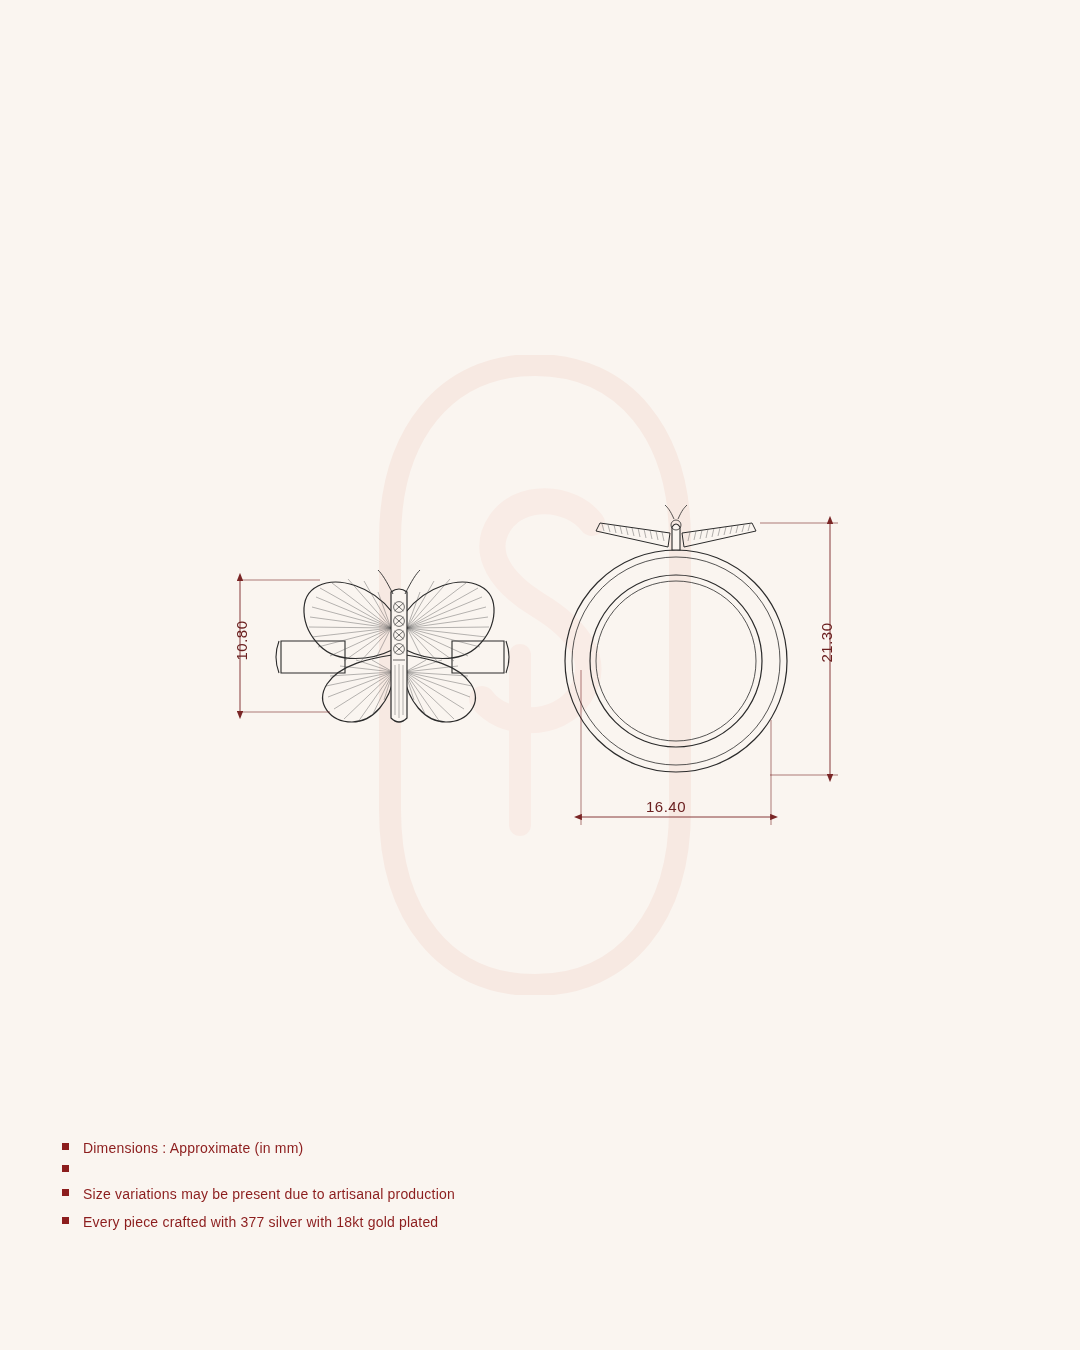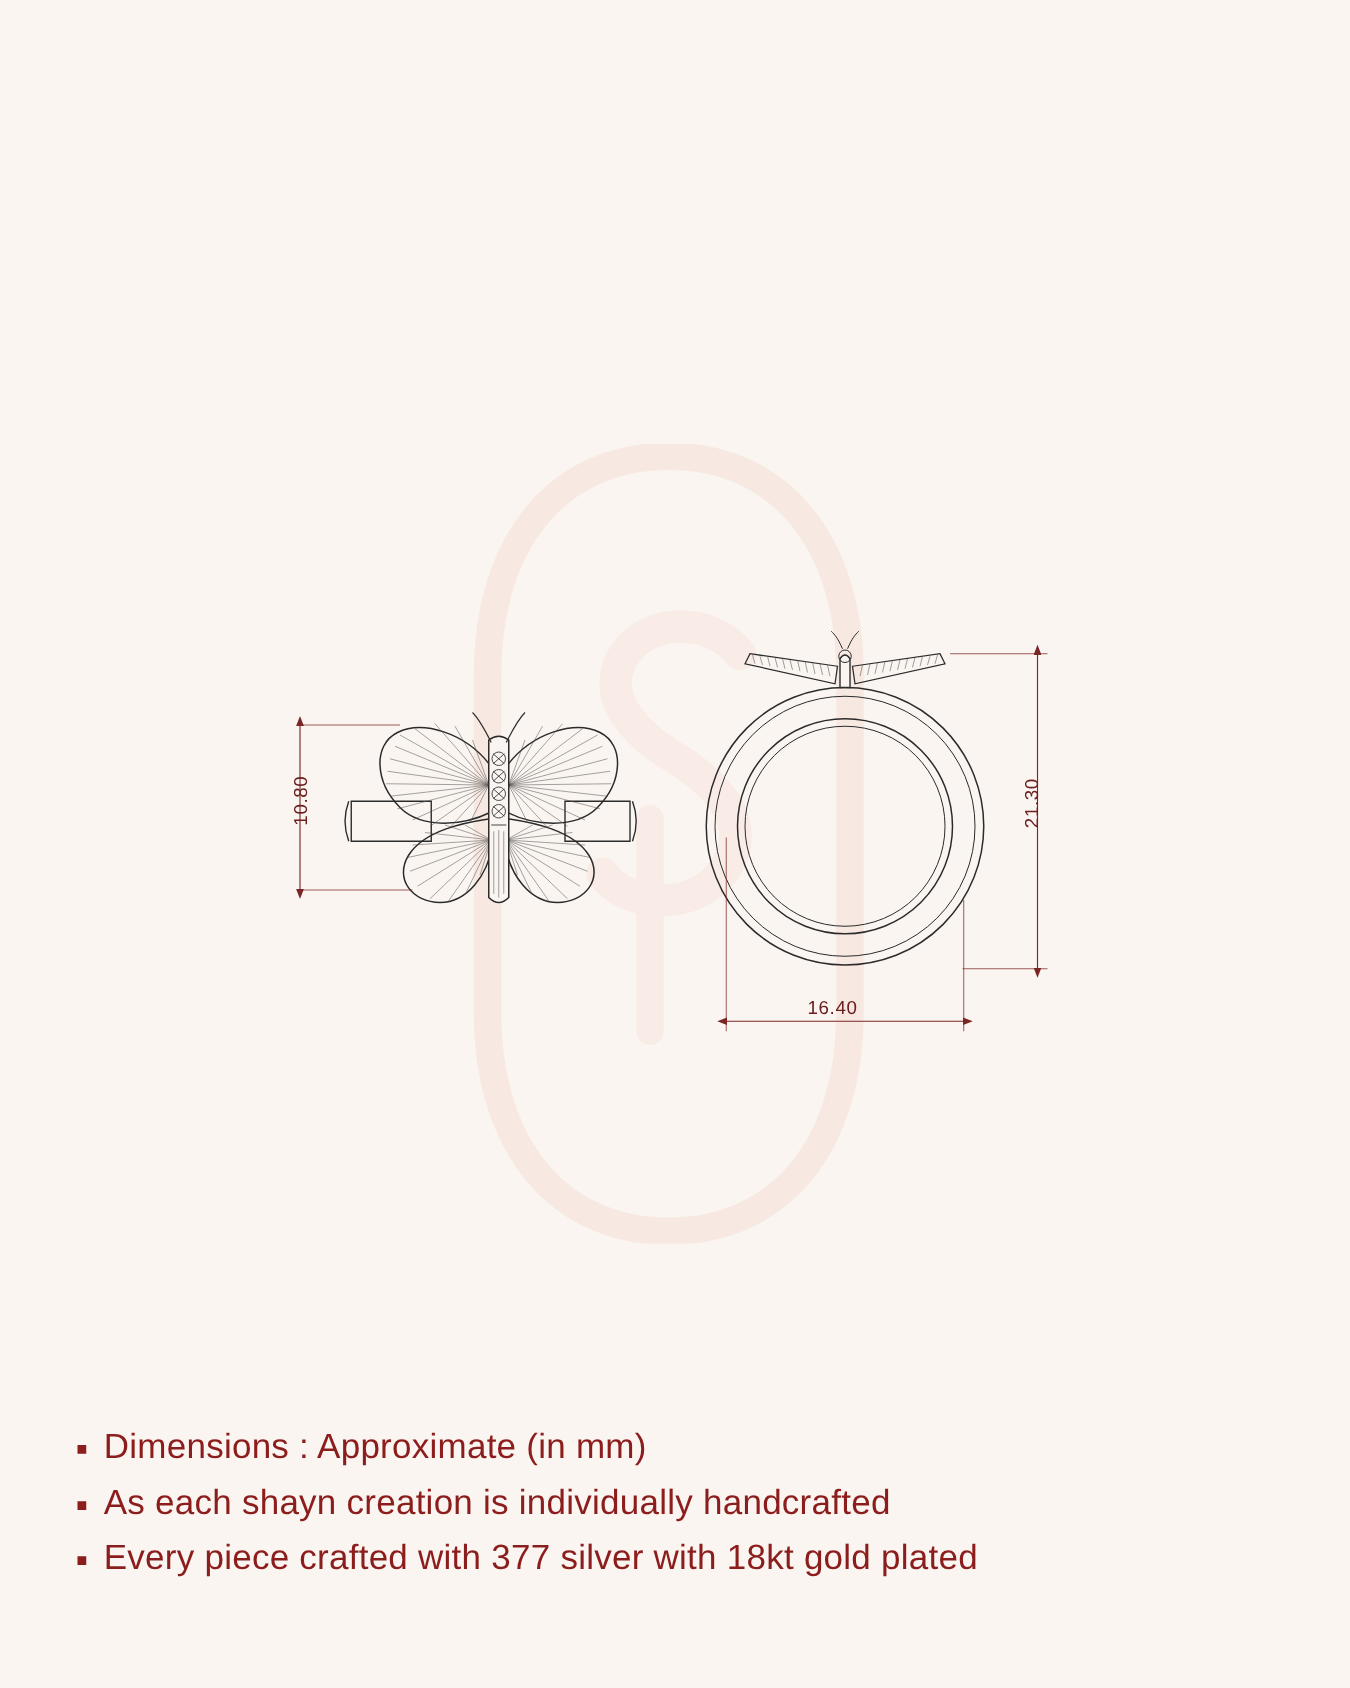--- a/index.html
+++ b/index.html
@@ -54,21 +54,21 @@
     width: 7px;
     height: 7px;
     background: #8c1d1d;
     margin-right: 14px;
     flex: 0 0 auto;
     position: relative;
     top: -3px;
   }
   .note-text {
     color: #8c1d1d;
-    font-size: 28px;
+    font-size: 14px;
     letter-spacing: 0.2px;
     line-height: 1.2;
     font-family: "Liberation Sans", sans-serif;
   }
   .dim-label {
     position: absolute;
     color: #6b2020;
     font-size: 15px;
     font-family: "Liberation Sans", sans-serif;
     letter-spacing: 0.5px;
@@ -267,21 +267,24 @@
     <div class="dim-label" style="left: 646px; top: 798px; text-align: right;">16.40</div>
   </div>
 
   <div class="notes">
     <div class="note-row">
       <span class="note-bullet"></span>
       <span class="note-text">Dimensions : Approximate (in mm)</span>
     </div>
     <div class="note-row">
       <span class="note-bullet"></span>
-      <span class="note-text">As each shayn creation is individually handcrafted</span>
+    </div>
+    <div class="note-row">
+      <span class="note-bullet"></span>
+      <span class="note-text">Size variations may be present due to artisanal production</span>
     </div>
     <div class="note-row">
       <span class="note-bullet"></span>
       <span class="note-text">Every piece crafted with 377 silver with 18kt gold plated</span>
     </div>
   </div>
 
 </div>
 
 </body></html>

